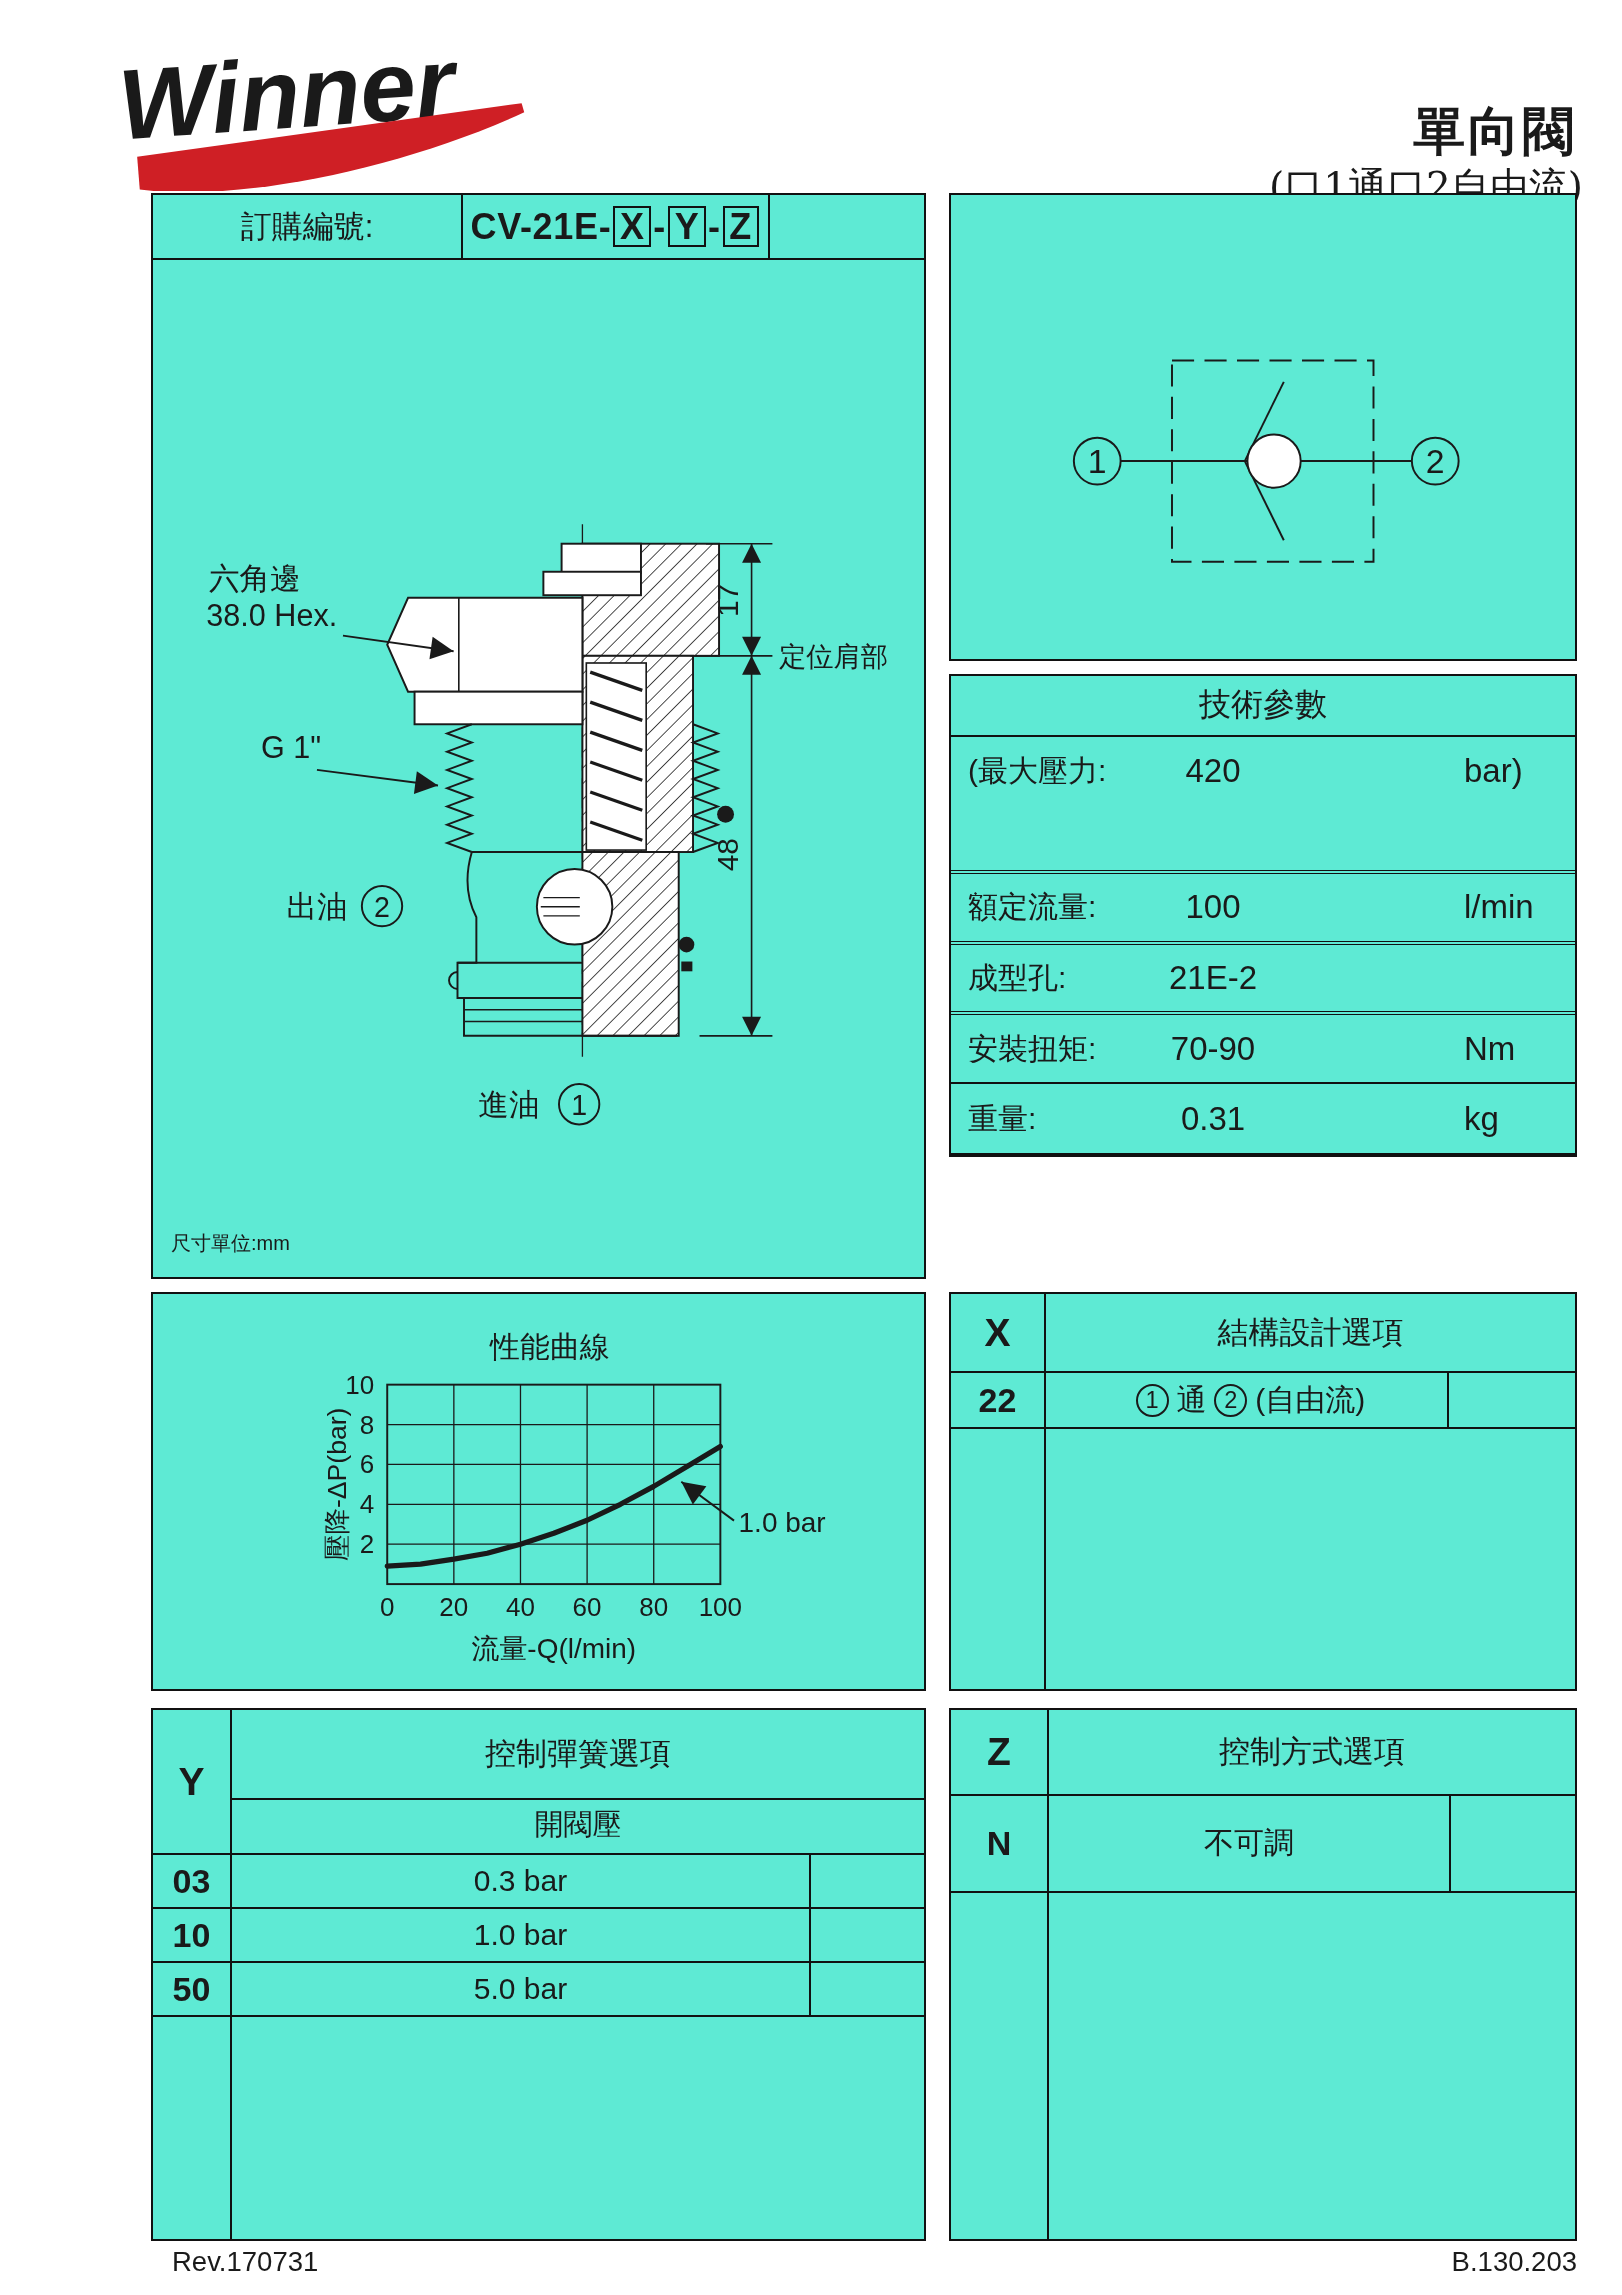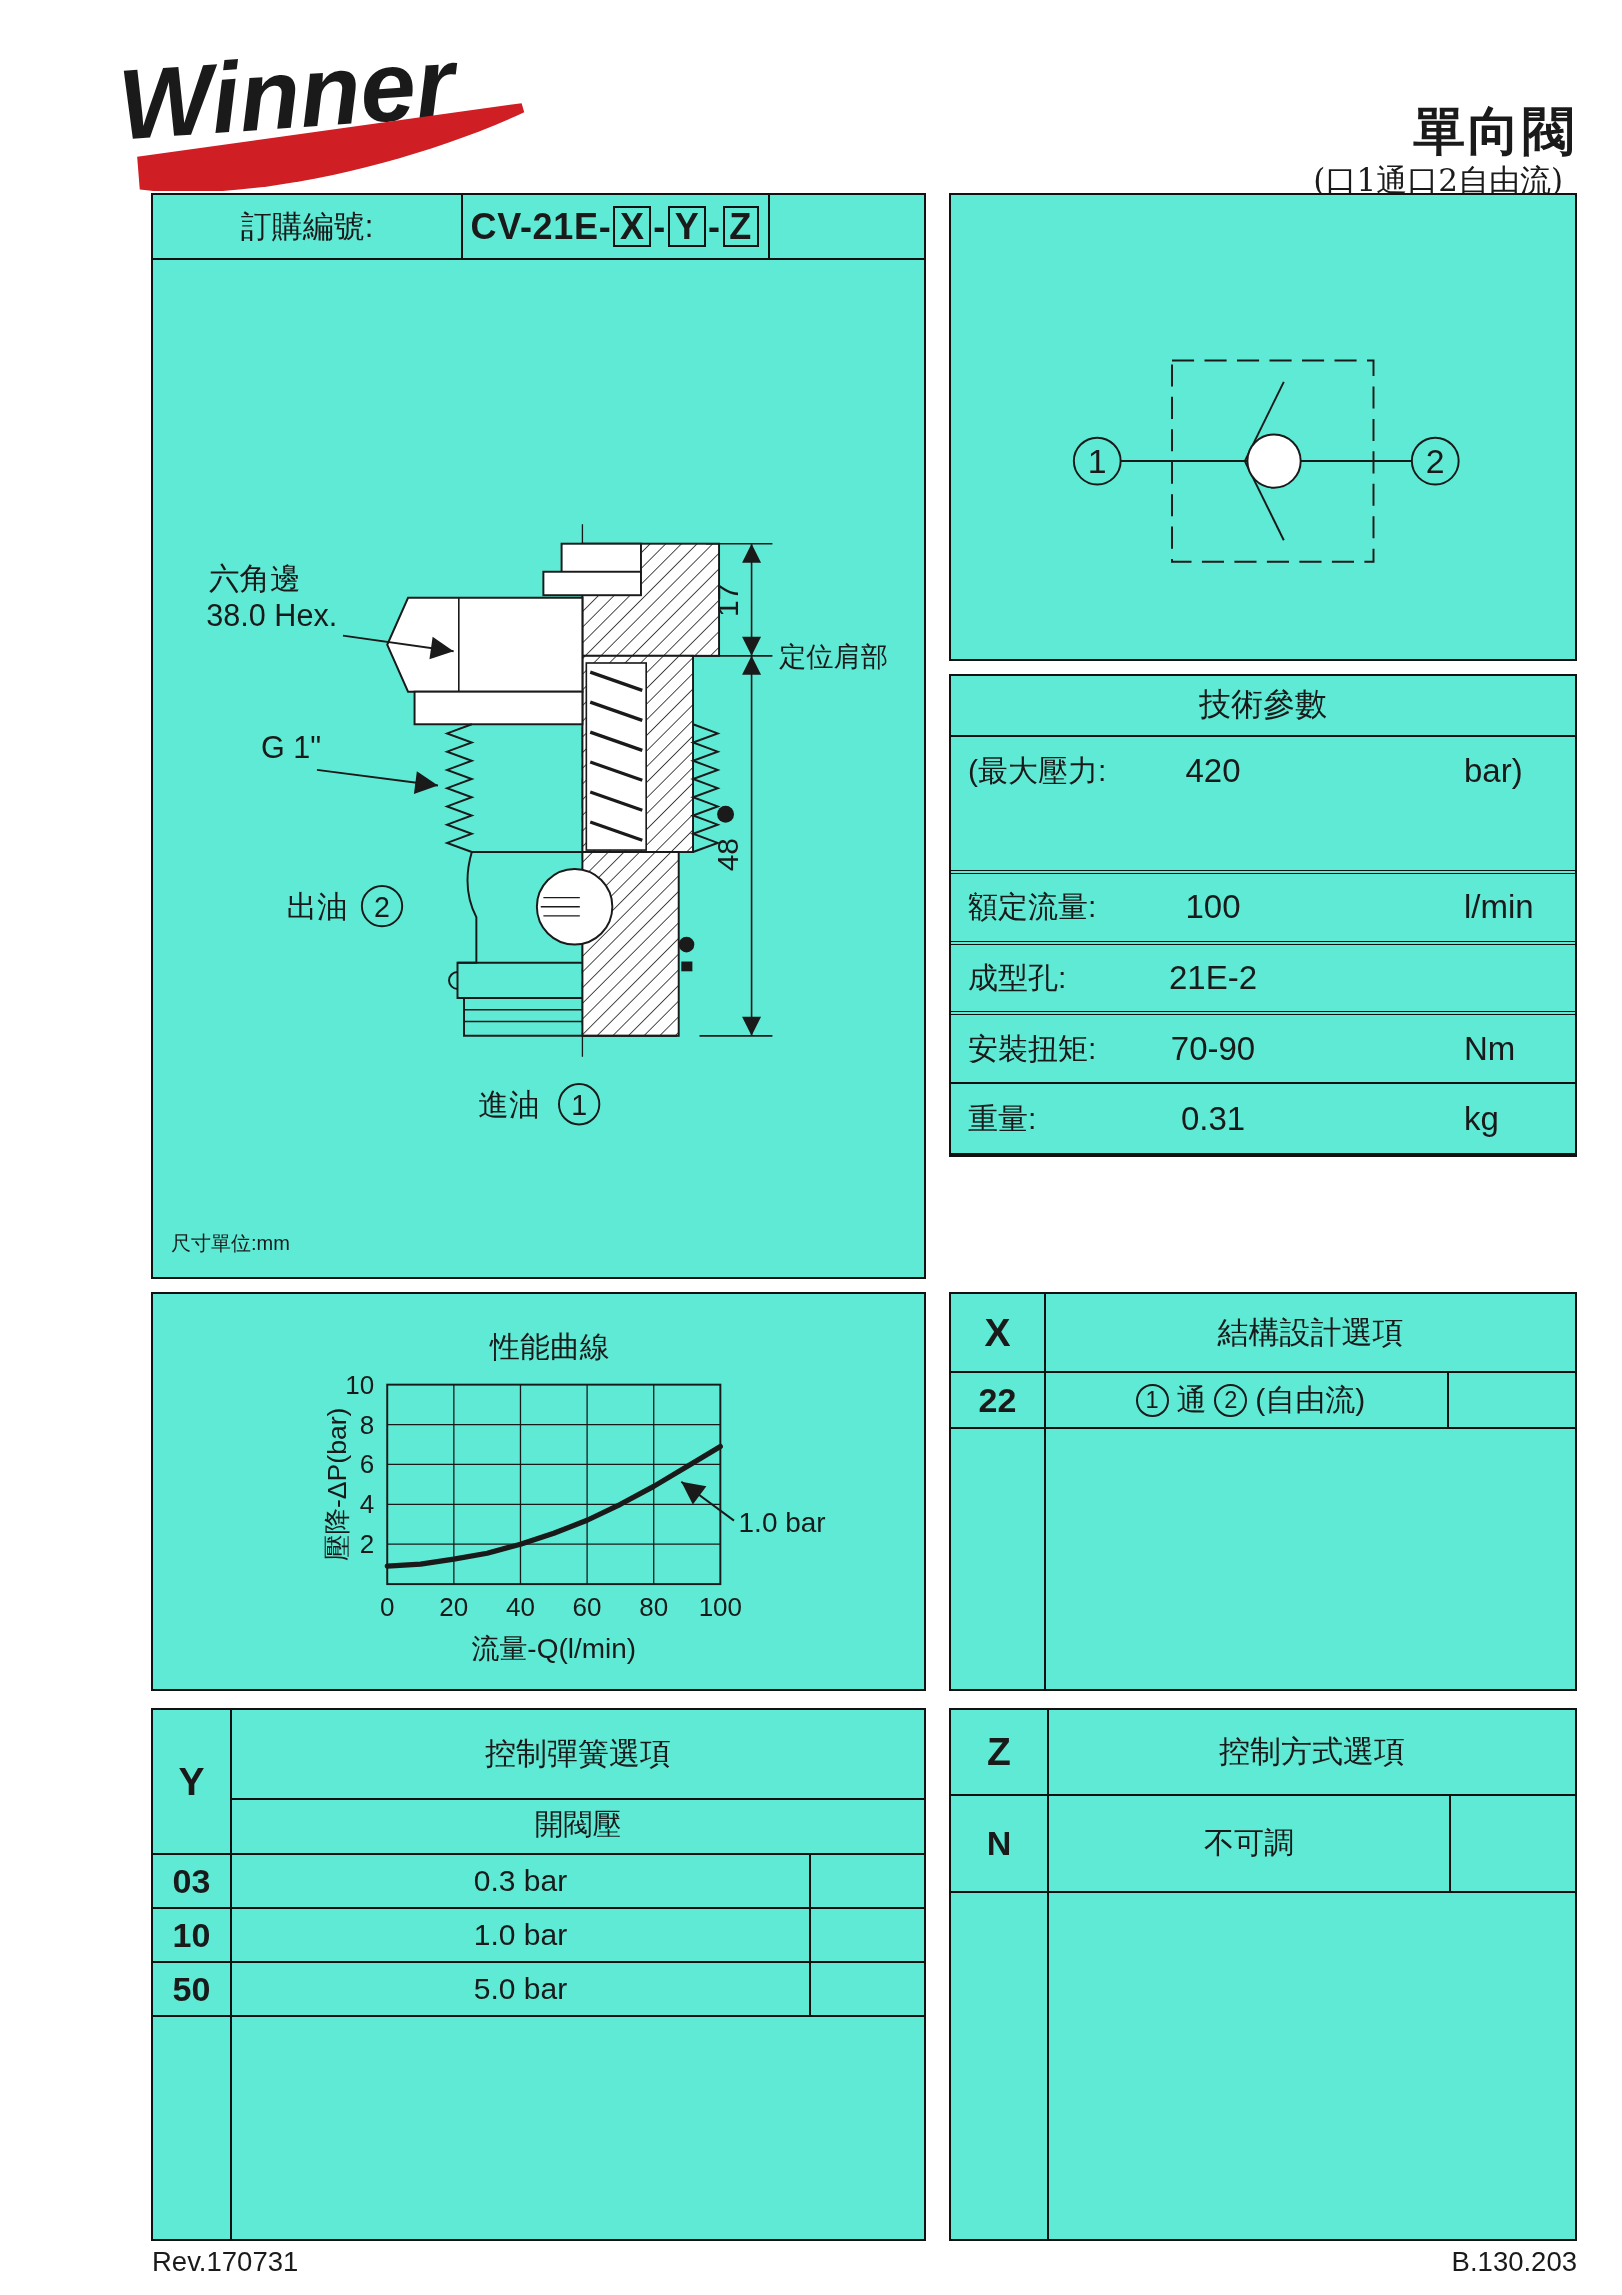--- a/index.html
+++ b/index.html
@@ -13,21 +13,21 @@
   svg text { font-family:"Liberation Sans","DejaVu Sans",sans-serif; fill:#1a1a1a; }
 
   
   .logo-svg { position:absolute; left:111px; top:14.4px; }
   .doc-title {
     position:absolute; right:46px; top:97px; font-size:52px; font-weight:600;
     letter-spacing:2.6px; font-family:"DejaVu Serif","Liberation Serif",serif;
     white-space:nowrap;
   }
   .doc-subtitle {
-    position:absolute; right:60px; top:160px; font-size:31px; font-weight:400;
+    position:absolute; right:40px; top:160px; font-size:39px; font-weight:400;
     font-family:"DejaVu Serif","Liberation Serif",serif; white-space:nowrap;
   }
 
   
   .box { position:absolute; border:2.6px solid #111; background:#5eead4; }
   .box-a { left:151px; top:193px;  width:775px; height:1086px; }
   .box-b { left:949px; top:193px; width:628px;  height:468px;  }
   .box-c { left:949px; top:674px;width:628px;  height:483px;  display:flex; flex-direction:column; }
   .box-d { left:151px; top:1292px; width:775px; height:399px;  }
   .box-e { left:949px; top:1292px;width:628px;  height:399px;  display:flex; flex-direction:column; }
@@ -94,21 +94,21 @@
     align-items:center; justify-content:center; font-size:23.6px; font-weight:400; margin:0 7.9px;
   }
   .opt-x-text { font-size:30px; font-weight:300; display:flex; align-items:center; }
 
   
   .tick { font-size:40px; font-weight:300; }
   .tick-x { text-anchor:middle; }
   .tick-y { text-anchor:end; }
 
   
-  .footer-note { position:absolute; top:2246px; font-size:27.5px; font-weight:300; }
+  .footer-note { position:absolute; top:2246px; font-size:27.5px; font-weight:300;margin-left:20px; }
   .footer-left { left:152px; }
   .footer-right { right:46px; }
 </style>
 </head>
 <body>
 
 <div class="page">
 
   <svg class="logo-svg" width="425" height="177" viewBox="0 0 650 270">
     <text x="12" y="170" font-size="152" font-style="italic" font-weight="bold" font-family="DejaVu Serif, Liberation Serif, serif" fill="#cf1f25" transform="rotate(-4 325 130)">Winner</text>

